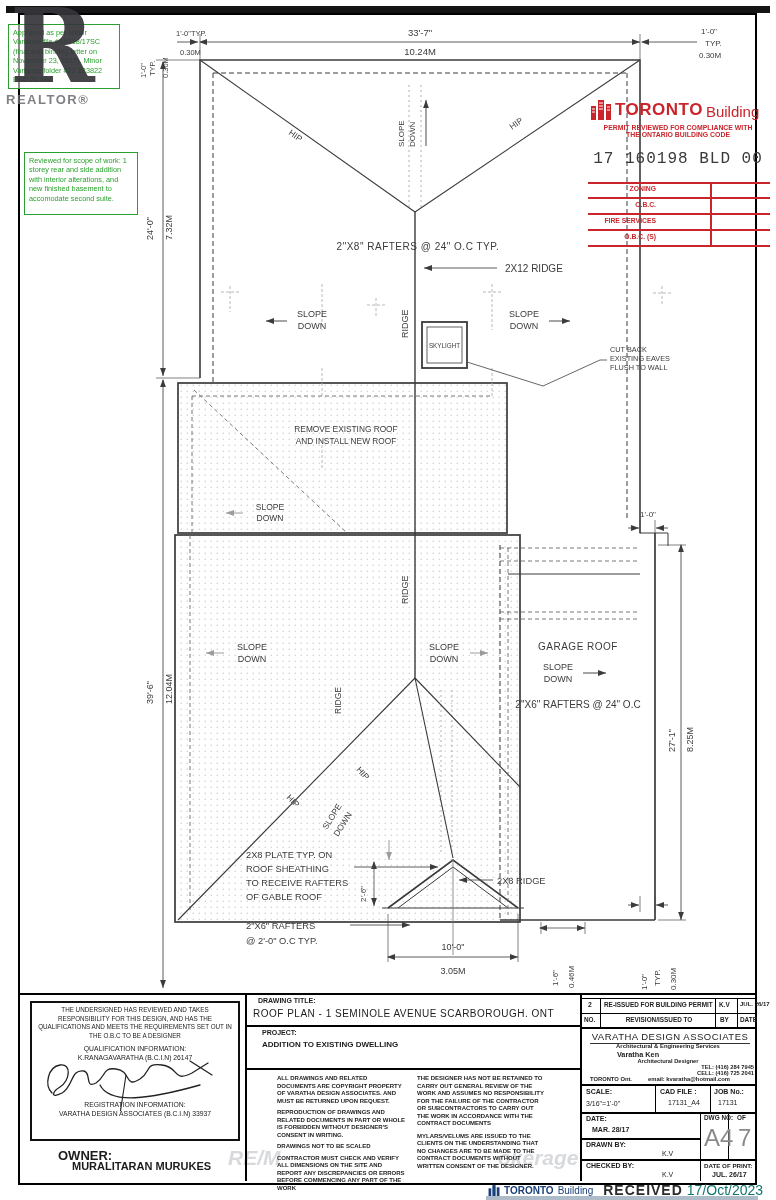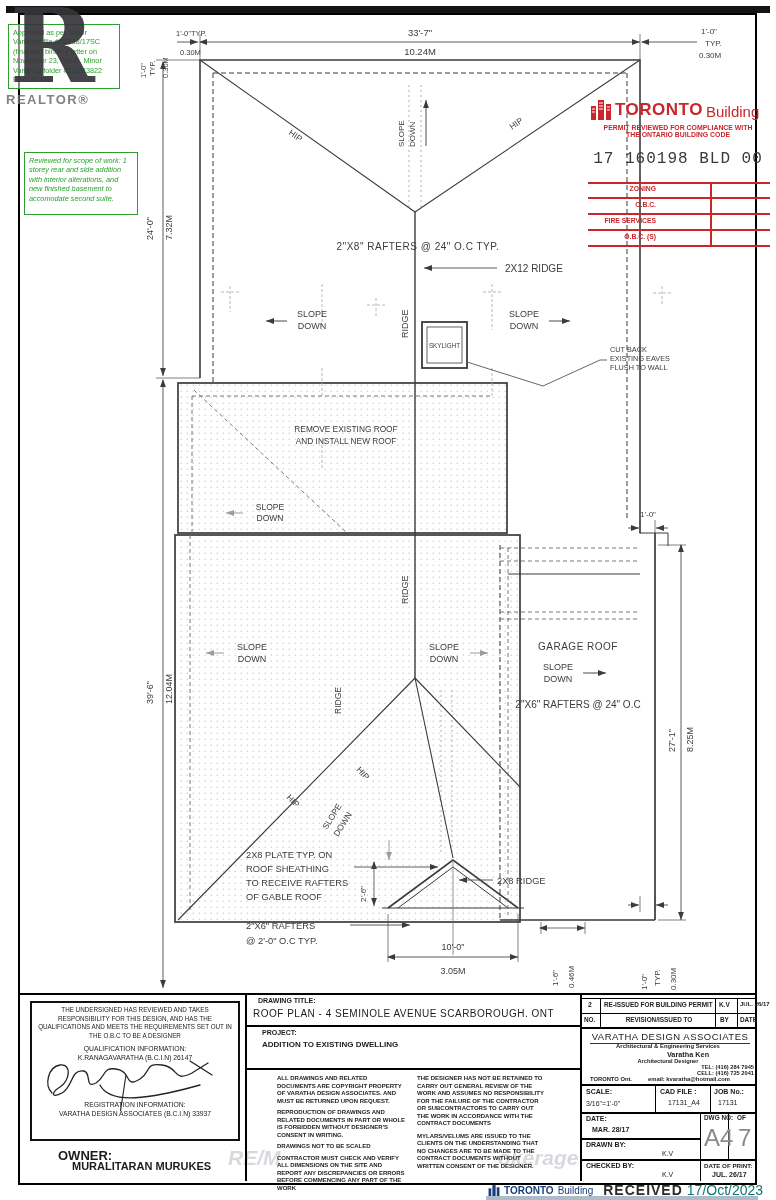--- a/index.html
+++ b/index.html
@@ -202,21 +202,21 @@
       <text x="246" y="886" font-size="9.3">TO RECEIVE RAFTERS</text>
       <text x="246" y="900" font-size="9.3">OF GABLE ROOF</text>
       <text x="497" y="884" font-size="9.3">2X8 RIDGE</text>
       <text x="246" y="929" font-size="9.3">2"X6" RAFTERS</text>
       <text x="246" y="944" font-size="9.3">@ 2'-0" O.C TYP.</text>
     </g>
   </svg>
 
   <div class="abs gbox" style="left:8px;top:24px;">Approved as per Minor Variance file #A0318/17SC (final and binding letter on November 23, 2017).  Minor Variance folder #22 223822 ESC 20 MV</div>
   <div class="abs gbox" style="left:24px;top:152px;width:104px;">
-    <div style="margin-bottom:8px;font-style:italic;">Reviewed for scope of work:  1 storey rear and side addition with interior alterations, and new finished basement to accomodate second suite.</div>
+    <div style="margin-bottom:8px;">Reviewed for scope of work:  1 storey rear and side addition with interior alterations, and new finished basement to accomodate second suite.</div>
   </div>
 
   <div class="abs wm-r">R</div>
   <div class="abs wm-realtor">REALTOR®</div>
   <div class="abs wm-frag" style="left:228px;top:1146px;">RE/M</div>
   <div class="abs wm-frag" style="left:498px;top:1146px;">okerage</div>
 
   <div class="abs" style="left:590px;top:98px;width:176px;">
     <div style="display:flex;align-items:flex-end;gap:3px;">
       <svg width="22" height="22" viewBox="0 0 22 22">
@@ -256,21 +256,21 @@
       <path d="M12,38 C4,30 8,12 20,10 C32,8 30,26 20,32 C12,37 10,44 22,38 C34,31 30,14 44,16 C52,18 44,34 56,28 C66,22 62,12 76,14 C92,16 84,34 100,24 C112,16 104,8 122,10 C140,12 132,28 152,18 L168,8 M150,6 L172,20 M60,30 C70,50 110,44 160,30" stroke="#222" stroke-width="1.3" fill="none" stroke-linecap="round"></path>
       <path d="M86,20 L78,72" stroke="#222" stroke-width="1.1" fill="none"></path>
     </svg>
     <div class="cent" style="font-size:6.8px;margin-top:40px;">REGISTRATION INFORMATION:</div>
     <div class="cent" style="font-size:6.8px;margin-top:2px;">VARATHA DESIGN ASSOCIATES (B.C.I.N) 33937</div>
   </div>
   <div class="abs tb" style="left:58px;top:1148px;font-weight:bold;font-size:13px;">OWNER:</div>
   <div class="abs tb" style="left:72px;top:1160px;font-size:11px;font-weight:bold;">MURALITARAN MURUKES</div>
 
   <div class="abs tb" style="left:258px;top:997px;font-weight:bold;">DRAWING TITLE:</div>
-  <div class="abs" style="left:253px;top:1008px;font-size:10px;letter-spacing:0.5px;color:#1c1c1c;">ROOF PLAN - 4 SEMINOLE AVENUE SCARBOROUGH. ONT</div>
+  <div class="abs" style="left:253px;top:1008px;font-size:10px;letter-spacing:0.5px;color:#1c1c1c;">ROOF PLAN - 1 SEMINOLE AVENUE SCARBOROUGH. ONT</div>
   <div class="abs tb-line" style="left:247px;top:1025px;width:333px;height:2px;"></div>
   <div class="abs tb" style="left:262px;top:1029px;font-weight:bold;">PROJECT:</div>
   <div class="abs" style="left:262px;top:1040px;font-size:8px;font-weight:bold;color:#1c1c1c;">ADDITION TO EXISTING DWELLING</div>
   <div class="abs tb-line" style="left:247px;top:1068px;width:333px;height:1.5px;"></div>
   <div class="abs tb-tiny" style="left:277px;top:1075px;width:130px;font-weight:bold;">
     <div style="margin-bottom:4px;">ALL DRAWINGS AND RELATED DOCUMENTS ARE COPYRIGHT PROPERTY OF VARATHA DESIGN ASSOCIATES. AND MUST BE RETURNED UPON REQUEST.</div>
     <div style="margin-bottom:4px;">REPRODUCTION OF DRAWINGS AND RELATED DOCUMENTS IN PART OR WHOLE IS FORBIDDEN WITHOUT DESIGNER'S CONSENT IN WRITING.</div>
     <div style="margin-bottom:4px;">DRAWINGS NOT TO BE SCALED</div>
     <div>CONTRACTOR MUST CHECK AND VERIFY ALL DIMENSIONS ON THE SITE AND REPORT ANY DISCREPANCIES OR ERRORS BEFORE COMMENCING ANY PART OF THE WORK</div>
   </div>
@@ -289,21 +289,21 @@
   <div class="abs" style="left:604px;top:1001px;font-size:6.4px;font-weight:bold;">RE-ISSUED FOR BUILDING PERMIT</div>
   <div class="abs" style="left:719px;top:1001px;font-size:6.4px;font-weight:bold;">K.V</div>
   <div class="abs" style="left:740px;top:1001px;font-size:6.0px;font-weight:bold;">JUL. 26/17</div>
   <div class="abs" style="left:584px;top:1016px;font-size:6.4px;font-weight:bold;">NO.</div>
   <div class="abs cent" style="left:604px;top:1016px;width:110px;font-size:6.4px;font-weight:bold;">REVISION/ISSUED TO</div>
   <div class="abs" style="left:720px;top:1016px;font-size:6.4px;font-weight:bold;">BY</div>
   <div class="abs" style="left:740px;top:1016px;font-size:6.4px;font-weight:bold;">DATE</div>
 
   <div class="abs cent" style="left:582px;top:1031px;width:172px;font-size:9.5px;letter-spacing:0.5px;border-bottom:1px solid #333;padding-bottom:1px;width:160px;left:590px;">VARATHA DESIGN ASSOCIATES</div>
   <div class="abs cent" style="left:582px;top:1043px;width:172px;font-size:5.9px;font-weight:bold;">Architectural &amp; Engineering Services</div>
-  <div class="abs cent" style="left:602px;top:1050px;width:172px;font-size:7.3px;font-weight:bold;">Varatha Ken</div>
+  <div class="abs cent" style="left:552px;top:1050px;width:172px;font-size:7.3px;font-weight:bold;">Varatha Ken</div>
   <div class="abs cent" style="left:582px;top:1058px;width:172px;font-size:5.7px;font-weight:bold;">Architectural Designer</div>
   <div class="abs" style="left:668px;top:1064px;width:86px;font-size:5.7px;font-weight:bold;text-align:right;padding-right:8px;">TEL:  (416) 284 7945</div>
   <div class="abs" style="left:668px;top:1070px;width:86px;font-size:5.7px;font-weight:bold;text-align:right;padding-right:8px;">CELL:  (416) 725 2041</div>
   <div class="abs" style="left:590px;top:1076px;font-size:5.8px;font-weight:bold;">TORONTO Ont.</div>
   <div class="abs" style="left:648px;top:1076px;font-size:5.8px;font-weight:bold;">email:  kvaratha@hotmail.com</div>
   <div class="abs tb-line" style="left:580px;top:1084px;width:175px;height:2px;"></div>
 
   <div class="abs tb-line" style="left:655px;top:1084px;width:1px;height:28px;"></div>
   <div class="abs tb-line" style="left:710px;top:1084px;width:1px;height:28px;"></div>
   <div class="abs tb" style="left:586px;top:1088px;font-weight:bold;">SCALE:</div>

